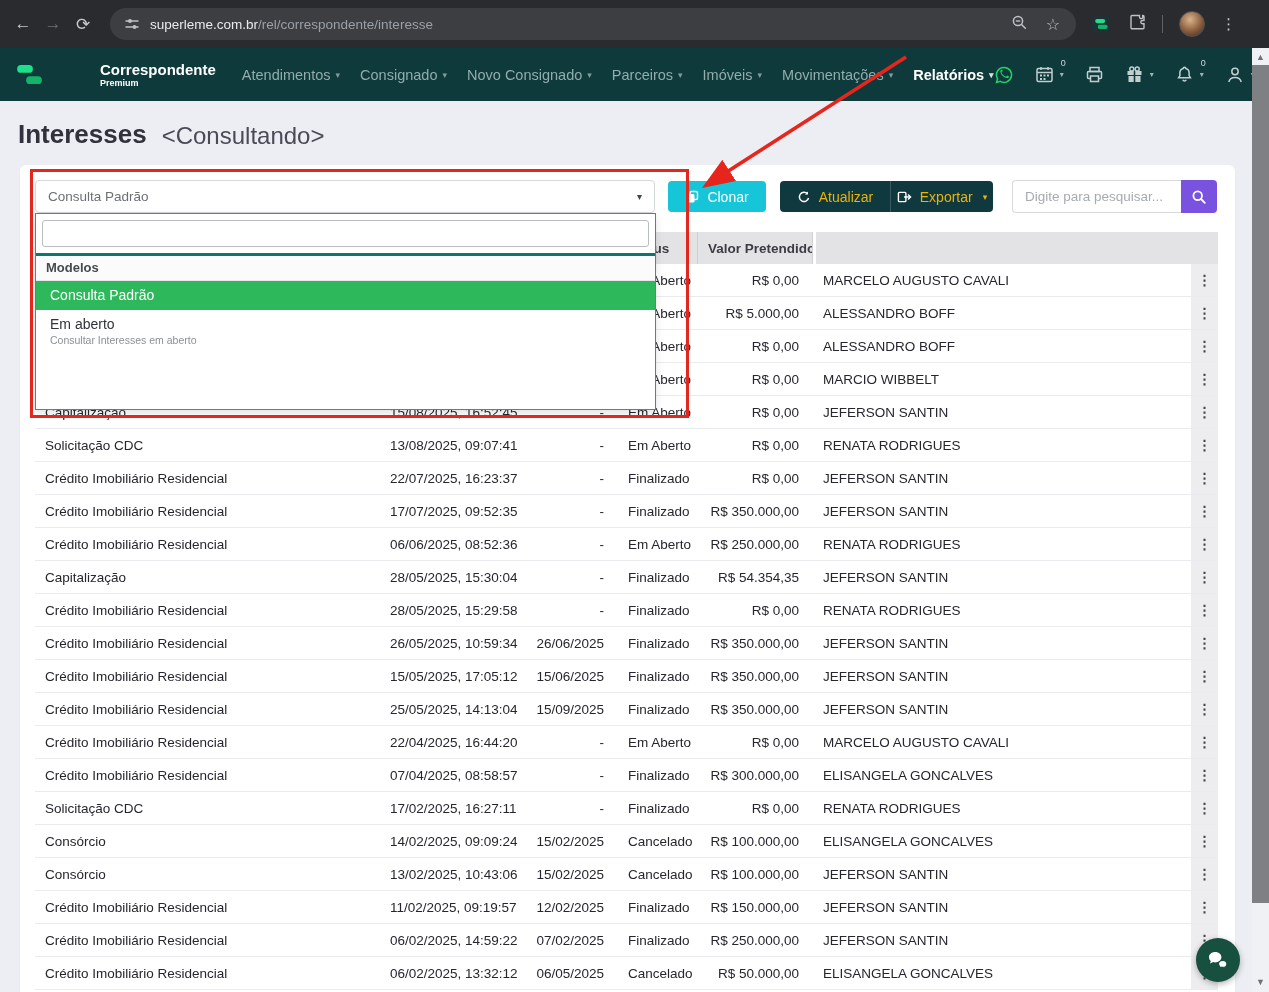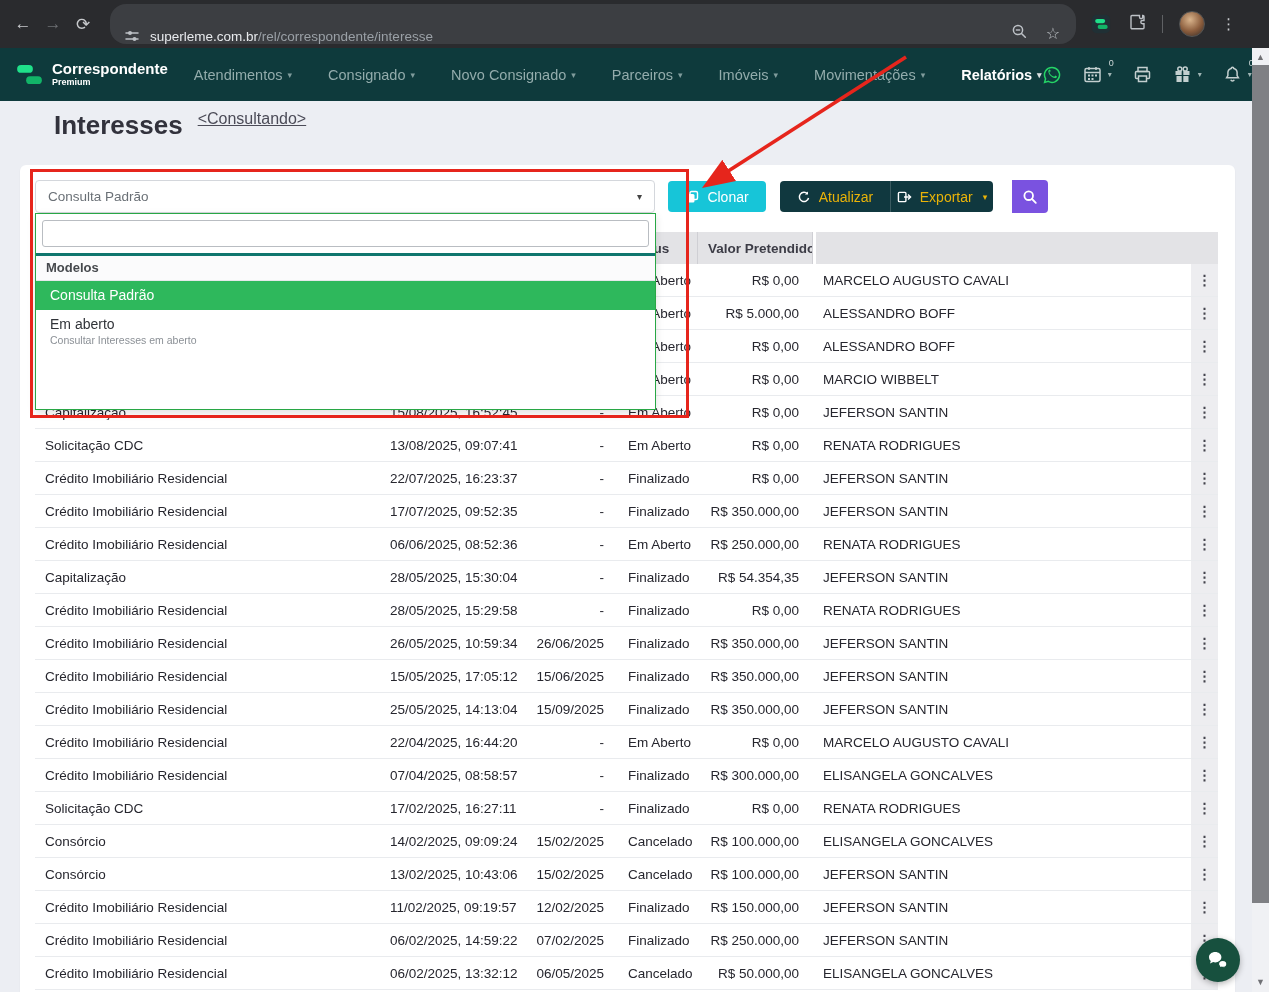--- a/index.html
+++ b/index.html
@@ -4,51 +4,51 @@
 <style>
   * { box-sizing: border-box; margin:0; padding:0; }
   body { font-family:"Liberation Sans", sans-serif; background:#555; }
   .stage { position:relative; width:1269px; height:992px; background:#eceef3; overflow:hidden; }
 
   
   .chrome { position:absolute; top:0; left:0; width:1269px; height:48px; background:#2a2b2e; display:flex; align-items:center; z-index:80; }
   .chrome .navbtn { width:30px; height:30px; display:flex; align-items:center; justify-content:center; color:#c8cacd; font-size:17px; border-radius:50%; }
   .chrome .navbtn.fwd { color:#6e7074; }
   .chrome .navbtn.back { margin-left:8px; }
-  .omnibox { margin-left:12px; width:966px; height:40px; background:#3c3e42; border-radius:16px; display:flex; align-items:flex-end; }
+  .omnibox { margin-left:12px; width:966px; height:32px; background:#3c3e42; border-radius:16px; display:flex; align-items:center; }
   .omnibox .tune { margin-left:14px; display:flex; }
   .url { margin-left:10px; font-size:13.5px; color:#e8eaed; white-space:nowrap; flex:1; }
   .url .path { color:#9aa0a6; }
   .omni-right { display:flex; align-items:center; gap:18px; margin-right:16px; }
   .omni-right .star { color:#bdc1c6; font-size:16px; }
   .chrome-right { display:flex; align-items:center; gap:16px; margin-left:14px; }
   .ext-logo { width:22px; height:22px; border-radius:5px; display:flex; align-items:center; justify-content:center; }
   .chrome-divider { width:1px; height:18px; background:#5f6164; }
   .avatar { width:26px; height:26px; border-radius:50%; background:radial-gradient(circle at 42% 32%, #d9b48c, #8a5c3c 55%, #3a302a 95%); border:1px solid #555; }
   .kebab { color:#c8cacd; font-size:15px; letter-spacing:0; }
 
   
   .navbar { position:absolute; top:48px; left:0; width:1269px; height:53px; background:#0e3a3c; display:flex; align-items:center; z-index:20; }
-  .brand { display:flex; margin-left:16px; }
+  .brand { display:flex; align-items:center; margin-left:16px;gap:48px; }
   .brand-text { margin-left:9px; color:#fff; line-height:1; }
   .brand-title { font-size:15px; font-weight:bold; }
   .brand-sub { font-size:9px; font-weight:bold; margin-top:2px; }
-  .nav-menu { display:flex; align-items:center; gap:36px; margin-left:26px; }
+  .nav-menu { display:flex; align-items:center; gap:20px; margin-left:26px; }
   .nav-item { color:#93acac; font-size:14.5px; display:flex; align-items:center; gap:5px; cursor:pointer; white-space:nowrap; }
   .nav-item.active { color:#ffffff; font-weight:bold; }
   .nav-item .caret { font-size:9px; opacity:.85; }
   .nav-icons { margin-left:auto; margin-right:38px; display:flex; align-items:center; gap:21px; }
   .nicon { position:relative; display:flex; align-items:center; gap:4px; color:#c3cfcf; }
   .nicon .sup { position:absolute; top:-7px; right:-2px; font-size:9px; color:#cfd8d8; }
   .nicon .caret { font-size:8px; color:#9fb4b4; margin-left:2px; }
 
   
-  .title-row { position:absolute; top:110px; left:0; width:1235px; height:52px; display:flex; align-items:flex-start;padding-left:36px; }
+  .title-row { position:absolute; top:98px; left:0; width:1235px; height:52px; display:flex; align-items:flex-end; }
   .page-title { margin-left:18px; font-size:26px; font-weight:bold; color:#32323c; }
-  .page-subtitle { margin-left:15px; font-size:16px; color:#4b4b57;text-decoration:underline; }
+  .page-subtitle { margin-left:15px; font-size:24px; color:#4b4b57; }
   .title-actions { margin-left:auto; margin-right:37px; display:flex; gap:6px; }
   .btn { border:none; border-radius:4px; color:#fff; font-size:14px; font-family:inherit; cursor:pointer; }
   .btn-add { background:#2ebd5f; padding:8px 14px; }
   .btn-link { background:#17c5d8; padding:8px 13px; }
 
   
   .card { position:absolute; top:165px; left:20px; width:1215px; height:827px; background:#fff; border-radius:6px 6px 0 0; box-shadow:0 1px 2px rgba(0,0,0,.06); }
 
   .select-box { position:absolute; left:15px; top:15px; width:620px; height:33px; border:1px solid #d4d7dc; border-radius:4px; background:#fff; display:flex; align-items:center; font-size:13.5px; color:#6a7076; padding-left:12px; cursor:pointer; }
   .select-box .sel-caret { position:absolute; right:12px; font-size:10px; color:#444; }
@@ -283,20 +283,21 @@
             <rect x="1.5" y="2.5" width="8" height="10" rx="1" fill="none" stroke="#fff" stroke-width="1.5"></rect>
             <path d="M7.5 7.5H14" stroke="#fff" stroke-width="1.5"></path>
             <path d="M11.8 4.8 14.5 7.5l-2.7 2.7" fill="none" stroke="#fff" stroke-width="1.5"></path>
           </svg>
         <span>Exportar</span>
         <span class="caret">▾</span>
       </button>
     </div>
 
     <div class="search-wrap">
+      <input class="search-input" placeholder="Digite para pesquisar..." style="">
       <span class="btn-search">
         <svg width="16" height="16" viewBox="0 0 16 16">
             <circle cx="6.7" cy="6.7" r="4.3" fill="none" stroke="#fff" stroke-width="1.8"></circle>
             <line x1="10" y1="10" x2="13.8" y2="13.8" stroke="#fff" stroke-width="1.8" stroke-linecap="round"></line>
           </svg>
       </span>
     </div>
 
     <div class="table">
       <div class="thead" id="thead">

